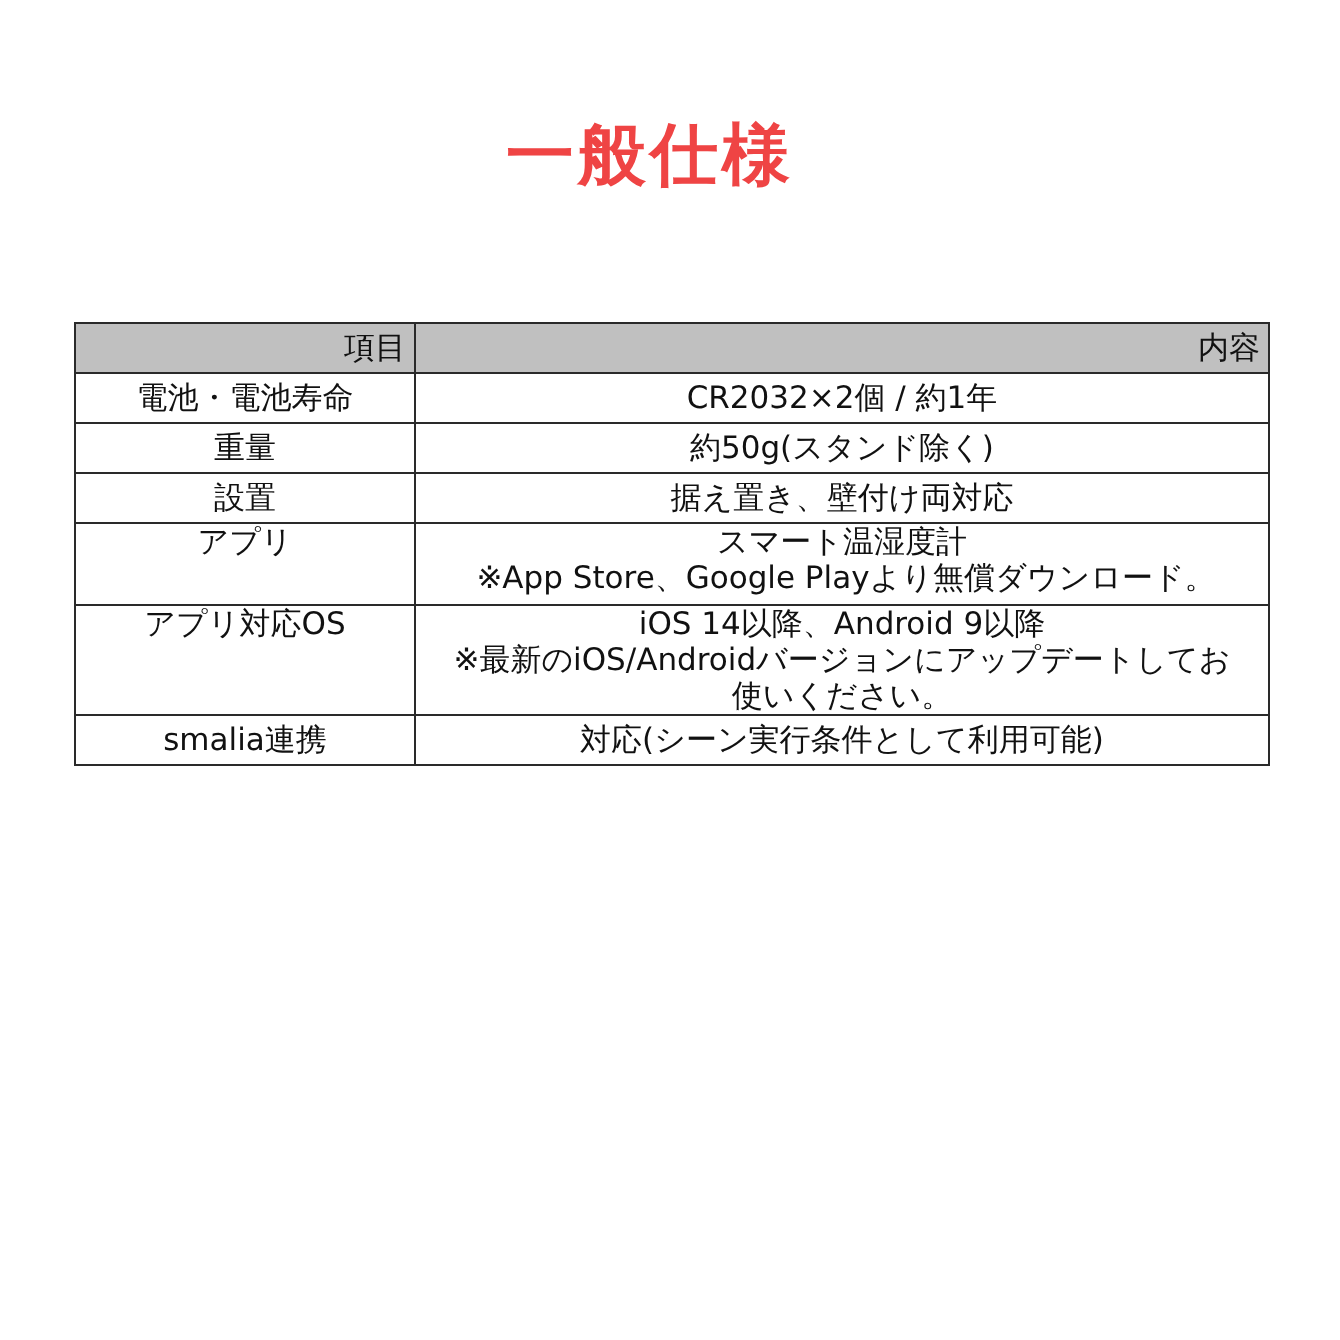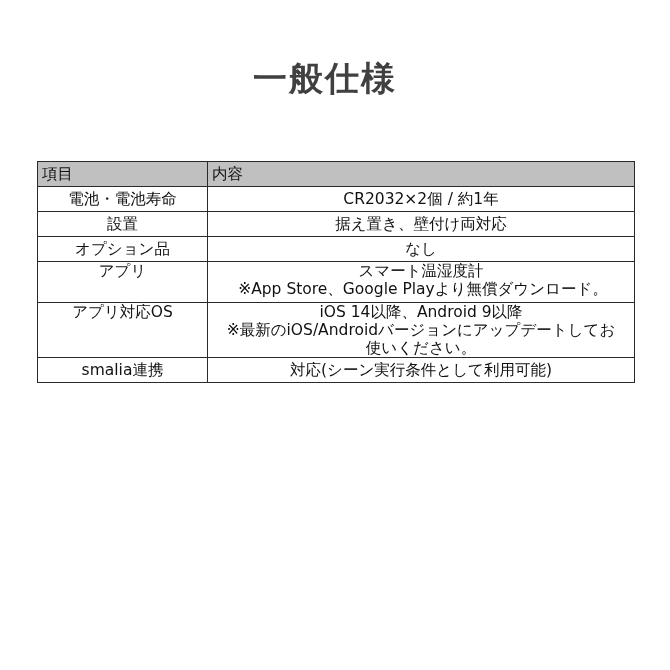--- a/index.html
+++ b/index.html
@@ -16,21 +16,21 @@
       color: #111111;
     }
     .title {
       position: absolute;
       left: 0;
       top: 56px;
       width: 650px;
       text-align: center;
       font-size: 34px;
       font-weight: bold;
-      color: #404040;
+      color: #ef4444;
       letter-spacing: 2px;
       line-height: 44px;
     }
     .spec-table {
       position: absolute;
       left: 37px;
       top: 161px;
       width: 597px;
       border-collapse: collapse;
       table-layout: fixed;
@@ -41,21 +41,21 @@
       vertical-align: top;
       font-size: 15.5px;
       line-height: 18px;
       text-align: center;
       font-weight: normal;
       overflow: hidden;
       white-space: nowrap;
     }
     .spec-table th {
       background: #c0c0c0;
-      text-align: left;
+      text-align: right;
       height: 24px;
       line-height: 24px;
       vertical-align: middle;
     }
     .col-item { width: 170px; }
     .col-content { width: 427px; }
     .r1 td { height: 24px; line-height: 24px; }
     .rpkg td { height: 94px; }
     .r-app td { height: 40px; margin-top: 34px; }
     .r-os td { height: 52px; }
@@ -78,26 +78,26 @@
       <th>項目</th>
       <th>内容</th>
     </tr>
   </thead>
   <tbody>
     <tr class="r1">
       <td>電池・電池寿命</td>
       <td>CR2032×2個 / 約1年</td>
     </tr>
     <tr class="r1">
+      <td>重量</td>
+      <td>約50g(スタンド除く)</td>
+    </tr>
+    <tr class="r1">
       <td>設置</td>
       <td>据え置き、壁付け両対応</td>
-    </tr>
-    <tr class="r1">
-      <td>オプション品</td>
-      <td>なし</td>
     </tr>
     <tr class="r-app">
       <td class="cell-single">アプリ</td>
       <td>
         <span class="line">スマート温湿度計</span>
         <span class="line indent">※App Store、Google Playより無償ダウンロード。</span>
       </td>
     </tr>
     <tr class="r-os">
       <td class="cell-single">アプリ対応OS</td>

